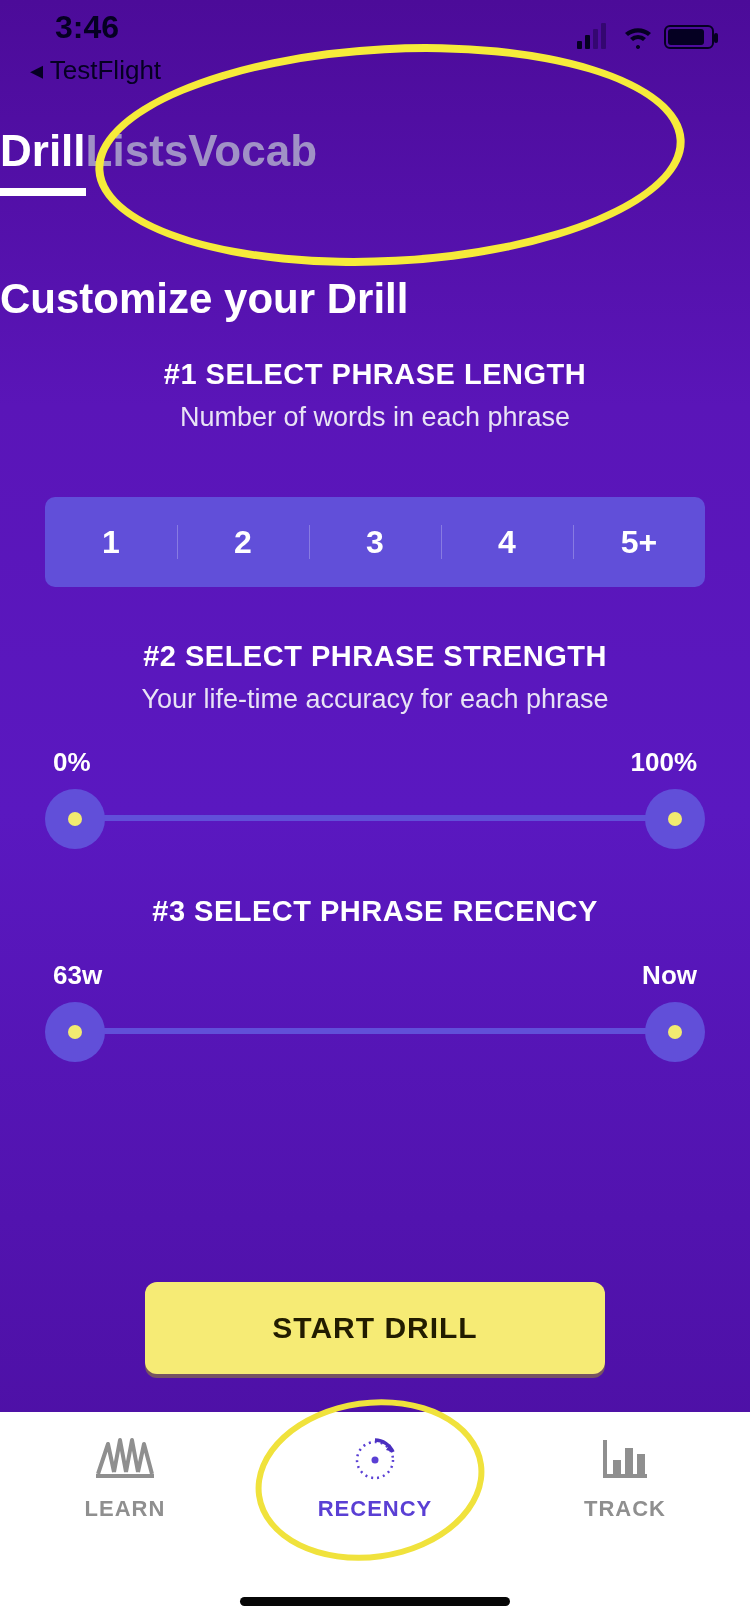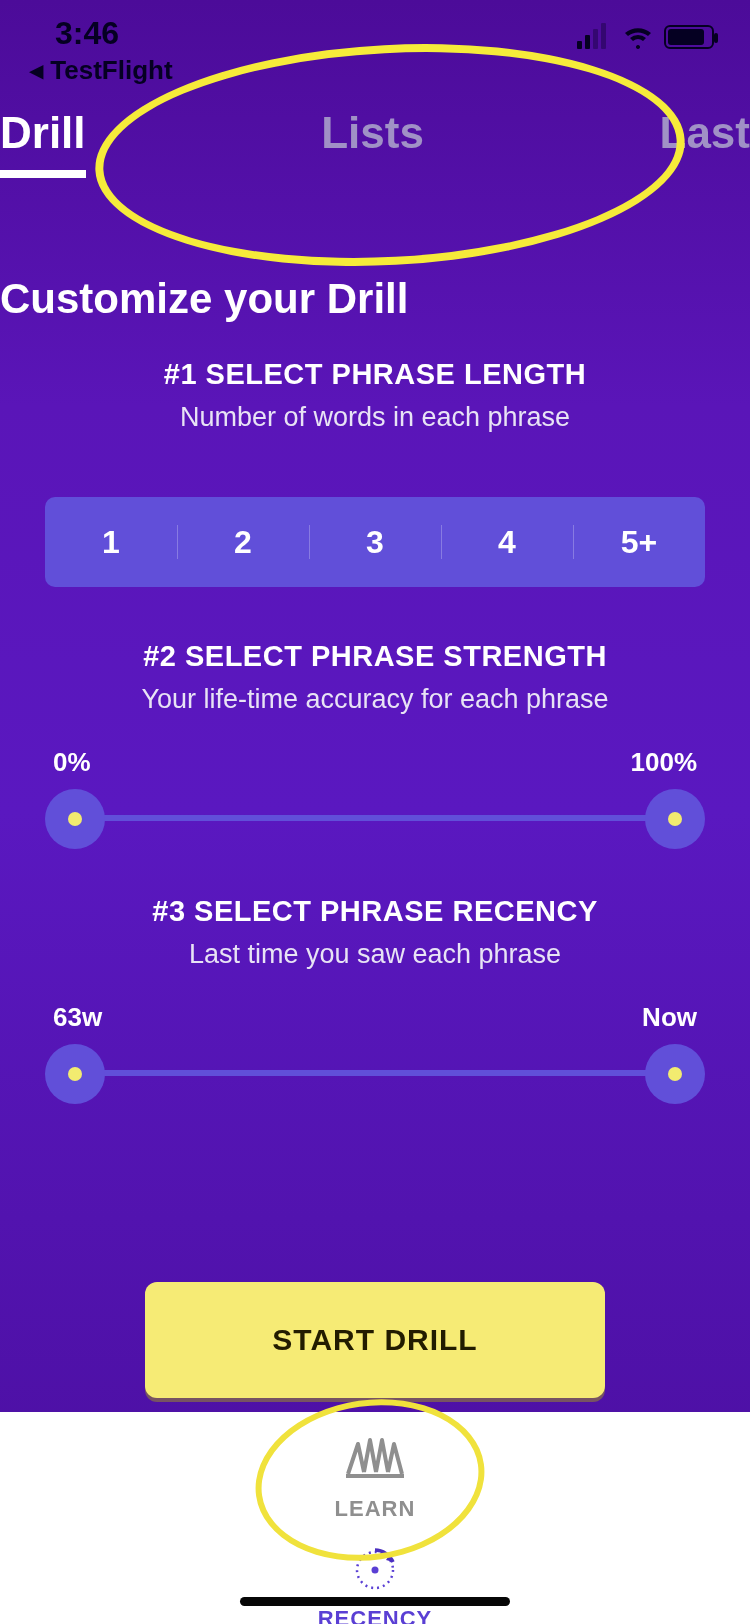--- a/index.html
+++ b/index.html
@@ -4,43 +4,43 @@
 <style>
   * { box-sizing: border-box; margin: 0; padding: 0; }
   html, body { width: 750px; height: 1624px; overflow: hidden; font-family: -apple-system, "Helvetica Neue", Arial, sans-serif; }
   .screen {
     width: 750px; height: 1624px; position: relative;
     background: linear-gradient(180deg, #4c0b99 0%, #5a15b8 25%, #5a18c0 50%, #4a0e9e 100%);
     color: #fff;
   }
   
   .statusbar { position: absolute; top:0; left:0; right:0; height:90px; padding: 0 40px; }
-  .time { position:absolute; left:55px; top:15px; font-size:32px; font-weight:600; color:#050022; }
-  .back-tf { position:absolute; left:30px; top:55px; font-size:26px; font-weight:700; color:#050022; }
+  .time { position:absolute; left:55px; top:9px; font-size:32px; font-weight:600; color:#050022; }
+  .back-tf { position:absolute; left:30px; top:55px; font-size:26px; font-weight:400; color:#050022; }
   .status-icons { position:absolute; right:36px; top:25px; display:flex; align-items:center; gap:10px; }
   .cell { display:flex; align-items:flex-end; gap:3px; height:24px; margin-right:6px;}
   .cell span { width:5px; background:#050022; border-radius:1px; display:block; }
   .cell span.dim { background: rgba(5,0,34,0.35); }
   .wifi-icon svg { display:block; }
   .battery { width:50px; height:24px; border:2.5px solid #050022; border-radius:6px; position:relative; }
   .battery::after { content:""; position:absolute; right:-6px; top:6px; width:4px; height:10px; background:#050022; border-radius:2px;}
   .battery .fill { position:absolute; left:2px; top:2px; bottom:2px; width:36px; background:#050022; border-radius:3px;}
   
   .circle-top {
     position:absolute; left:95px; top:45px; width:590px; height:220px;
     border:8px solid #f6eb3a; border-radius:50%; transform:rotate(-3deg);
     pointer-events:none;
   }
   .circle-bottom {
     position:absolute; left:255px; top:1400px; width:230px; height:160px;
     border:6px solid #f0e23c; border-radius:50%; transform:rotate(-8deg);
     pointer-events:none;
   }
   
-  .tabs { position:absolute; top:108px; left:0; right:0; display:flex; justify-content:space-between; gap:68px; }
+  .tabs { position:absolute; top:126px; left:0; right:0; display:flex; justify-content:flex-start; }
   .tab { font-size:44px; font-weight:700; color:#a091c6; padding-bottom:12px; }
   .tab.active { color:#fff; border-bottom:8px solid #fff; }
   
   .page-title { position:absolute; top:275px; left:0; right:0; font-size:42px; font-weight:700; }
   
   .section { position:absolute; left:45px; right:45px; text-align:center; }
   .sec1 { top:358px; }
   .sec2 { top:640px; }
   .sec3 { top:895px; }
   .sec-head { font-size:29px; font-weight:700; letter-spacing:0.5px; }
@@ -55,28 +55,28 @@
   
   .slider { position:relative; margin-top:32px; height:110px; }
   .slider-labels { display:flex; justify-content:space-between; font-size:26px; font-weight:700; padding:0 8px;}
   .slider-track { position:absolute; left:28px; right:28px; top:68px; height:6px; background:#614fd9; border-radius:4px;}
   .knob { position:absolute; top:42px; width:60px; height:60px; border-radius:50%; background:#614fd9; display:flex; align-items:center; justify-content:center;}
   .knob::after { content:""; width:14px; height:14px; border-radius:50%; background:#f2eb70;}
   .knob.left { left:0;}
   .knob.right { right:0;}
   
   .start-btn {
-    position:absolute; left:145px; right:145px; top:1282px; height:116px;
+    position:absolute; left:145px; right:145px; top:1282px; height:92px;
     background:#f6eb75; color:#221c00; border-radius:12px;
     display:flex; align-items:center; justify-content:center;
     font-size:30px; font-weight:800; letter-spacing:1px;
     box-shadow: 0 4px 0 rgba(160,150,30,0.5);
   }
   
-  .tabbar { position:absolute; left:0; right:0; bottom:0; height:212px; background:#fff; display:flex;flex-direction:column; }
+  .tabbar { position:absolute; left:0; right:0; bottom:0; height:212px; background:#fff; display:flex; }
   .tbi { flex:1; display:flex; flex-direction:column; align-items:center; justify-content:flex-start; padding-top:22px; gap:14px; }
   .tbi-label { font-size:22px; font-weight:700; letter-spacing:1px; }
   .tbi.learn .tbi-label, .tbi.track .tbi-label { color:#8f8f8f; }
   .tbi.practice .tbi-label { color:#5a3fd4; }
   .tbi svg { display:block; }
   .home-indicator { position:absolute; bottom:18px; left:50%; transform:translateX(-50%); width:270px; height:9px; background:#060606; border-radius:6px; }
 </style>
 </head>
 <body>
 
@@ -99,21 +99,21 @@
       </div>
       <div class="battery">
           <div class="fill"></div>
         </div>
     </div>
   </div>
 
   <div class="tabs">
     <div class="tab active">Drill</div>
     <div class="tab">Lists</div>
-    <div class="tab">Last</div>
+    <div class="tab">Vocab</div>
   </div>
 
   <div class="page-title">Customize your Drill</div>
 
   <div class="section sec1">
     <div class="sec-head">#1 SELECT PHRASE LENGTH</div>
     <div class="sec-sub">Number of words in each phrase</div>
   </div>
   <div class="segmented">
     <div class="seg-item">1</div>
@@ -132,21 +132,20 @@
         <span>100%</span>
       </div>
       <div class="slider-track"></div>
       <div class="knob left"></div>
       <div class="knob right"></div>
     </div>
   </div>
 
   <div class="section sec3">
     <div class="sec-head">#3 SELECT PHRASE RECENCY</div>
-    <div class="sec-sub">Last time you saw each phrase</div>
     <div class="slider">
       <div class="slider-labels">
         <span>63w</span>
         <span>Now</span>
       </div>
       <div class="slider-track"></div>
       <div class="knob left"></div>
       <div class="knob right"></div>
     </div>
   </div>

